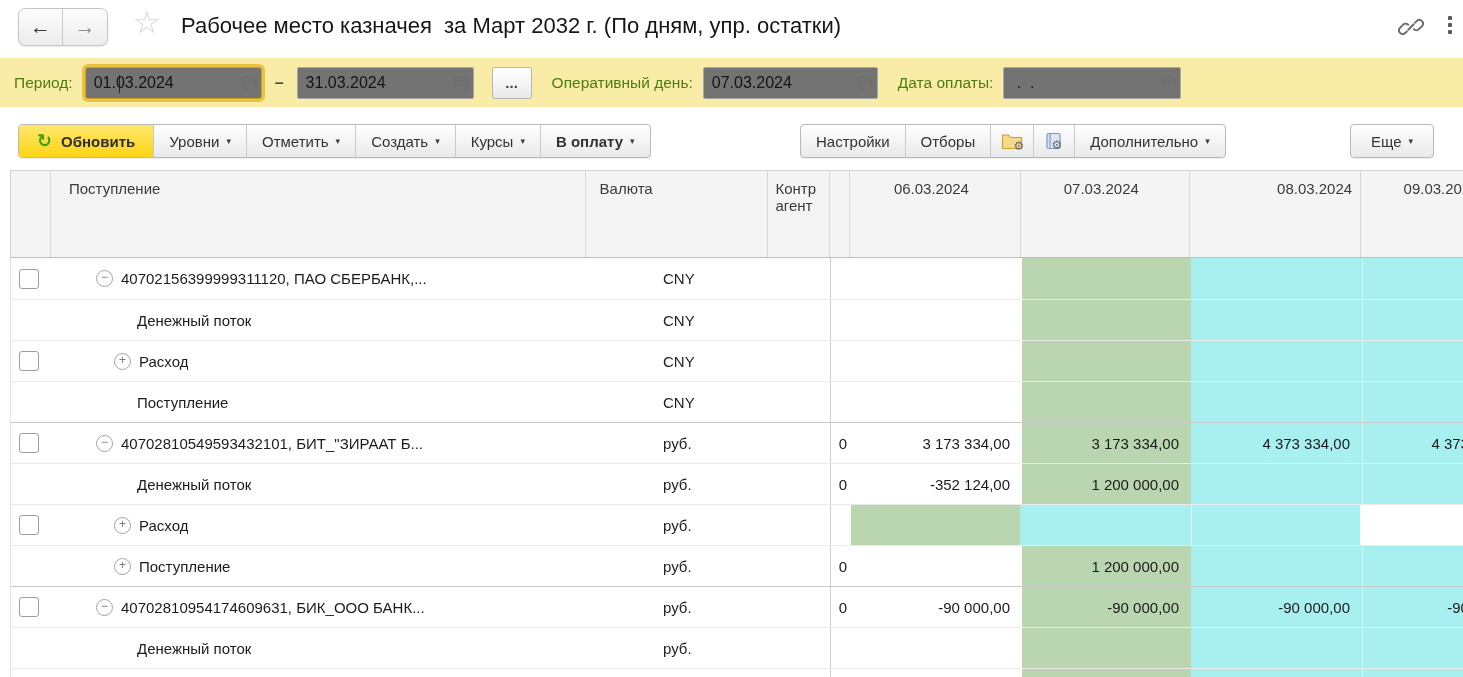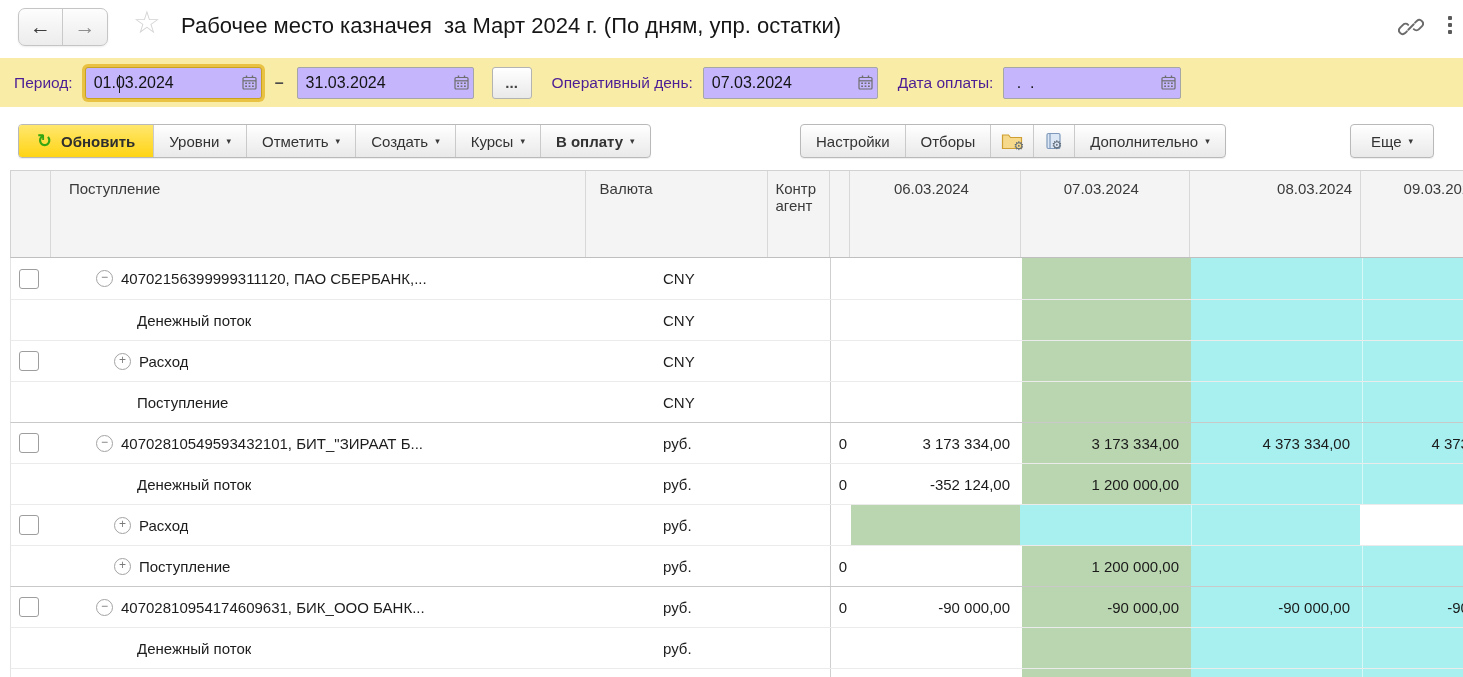--- a/index.html
+++ b/index.html
@@ -18,22 +18,22 @@
   .navbtn.fwd{color:#8e8e8e;font-weight:bold;}
   .star{position:absolute;left:133px;top:4px;font-size:31px;color:#d4d4d4;}
   .pagetitle{position:absolute;left:181px;top:13px;font-size:22px;color:#161616;white-space:pre;}
   .linkicon{position:absolute;left:1398px;top:14px;width:26px;height:26px;}
   .kebab{position:absolute;left:1448px;top:16px;display:flex;flex-direction:column;gap:3px;}
   .kebab span{width:4px;height:4px;background:#5a5a5a;border-radius:1px;}
 
   
   .filterbar{position:absolute;left:0;top:58px;width:100%;height:49px;
              background:var(--filter_bar_bg,#f8eca6);display:flex;align-items:center;}
-  .flabel{font-size:15.5px;color:#4c1d95;white-space:pre;}
-  .field{display:flex;align-items:flex-start;background:#c4b5fd;border:1px solid #a6a6a6;
+  .flabel{font-size:15.5px;color:#4d7c0f;white-space:pre;}
+  .field{display:flex;align-items:flex-start;background:#737373;border:1px solid #a6a6a6;
          border-radius:2px;height:32px;box-sizing:border-box;position:relative;}
   .field input{border:none;outline:none;background:transparent;height:100%;
                font-family:inherit;font-size:16px;color:#141414;padding:0 2px 0 8px;}
   .field.focused{border-color:#c9a21e;box-shadow:0 0 0 3px var(--focus_ring,#e9c243);border-radius:3px;}
   .calbtn{width:27px;height:100%;display:flex;align-items:center;justify-content:center;
           border:none;background:transparent;padding:0;}
   .caretline{position:absolute;left:33px;top:7px;width:1px;height:18px;background:#222;}
   .dash{font-size:16px;font-weight:bold;color:#4a4a4a;margin:0 13px;}
   .dotsbtn{width:40px;height:32px;border:1px solid #b3b3b3;border-radius:3px;
            background:linear-gradient(#ffffff,#e9e9e9);font-size:15px;font-weight:bold;
@@ -96,21 +96,21 @@
   <div class="titlebar">
     <div class="navgroup">
       <button class="navbtn back">
           <span>←</span>
         </button>
       <button class="navbtn fwd">
           <span>→</span>
         </button>
     </div>
     <div class="star">☆</div>
-    <div class="pagetitle">Рабочее место казначея  за Март 2024 г. (По дням, упр. остатки)</div>
+    <div class="pagetitle">Рабочее место казначея  за Март 2032 г. (По дням, упр. остатки)</div>
     <svg class="linkicon" viewBox="0 0 24 24" fill="none" stroke="#6b6b6b" stroke-width="1.8" stroke-linecap="round">
       <path d="M9.5 14.5l5-5"></path>
       <path d="M8.2 16l-1.6 1.6a3.4 3.4 0 0 1-4.8-4.8L4.6 10a3.4 3.4 0 0 1 4.8 0"></path>
       <path d="M15.8 8l1.6-1.6a3.4 3.4 0 0 1 4.8 4.8L19.4 14a3.4 3.4 0 0 1-4.8 0"></path>
     </svg>
     <div class="kebab">
         <span></span>
         <span></span>
         <span></span>
       </div>

